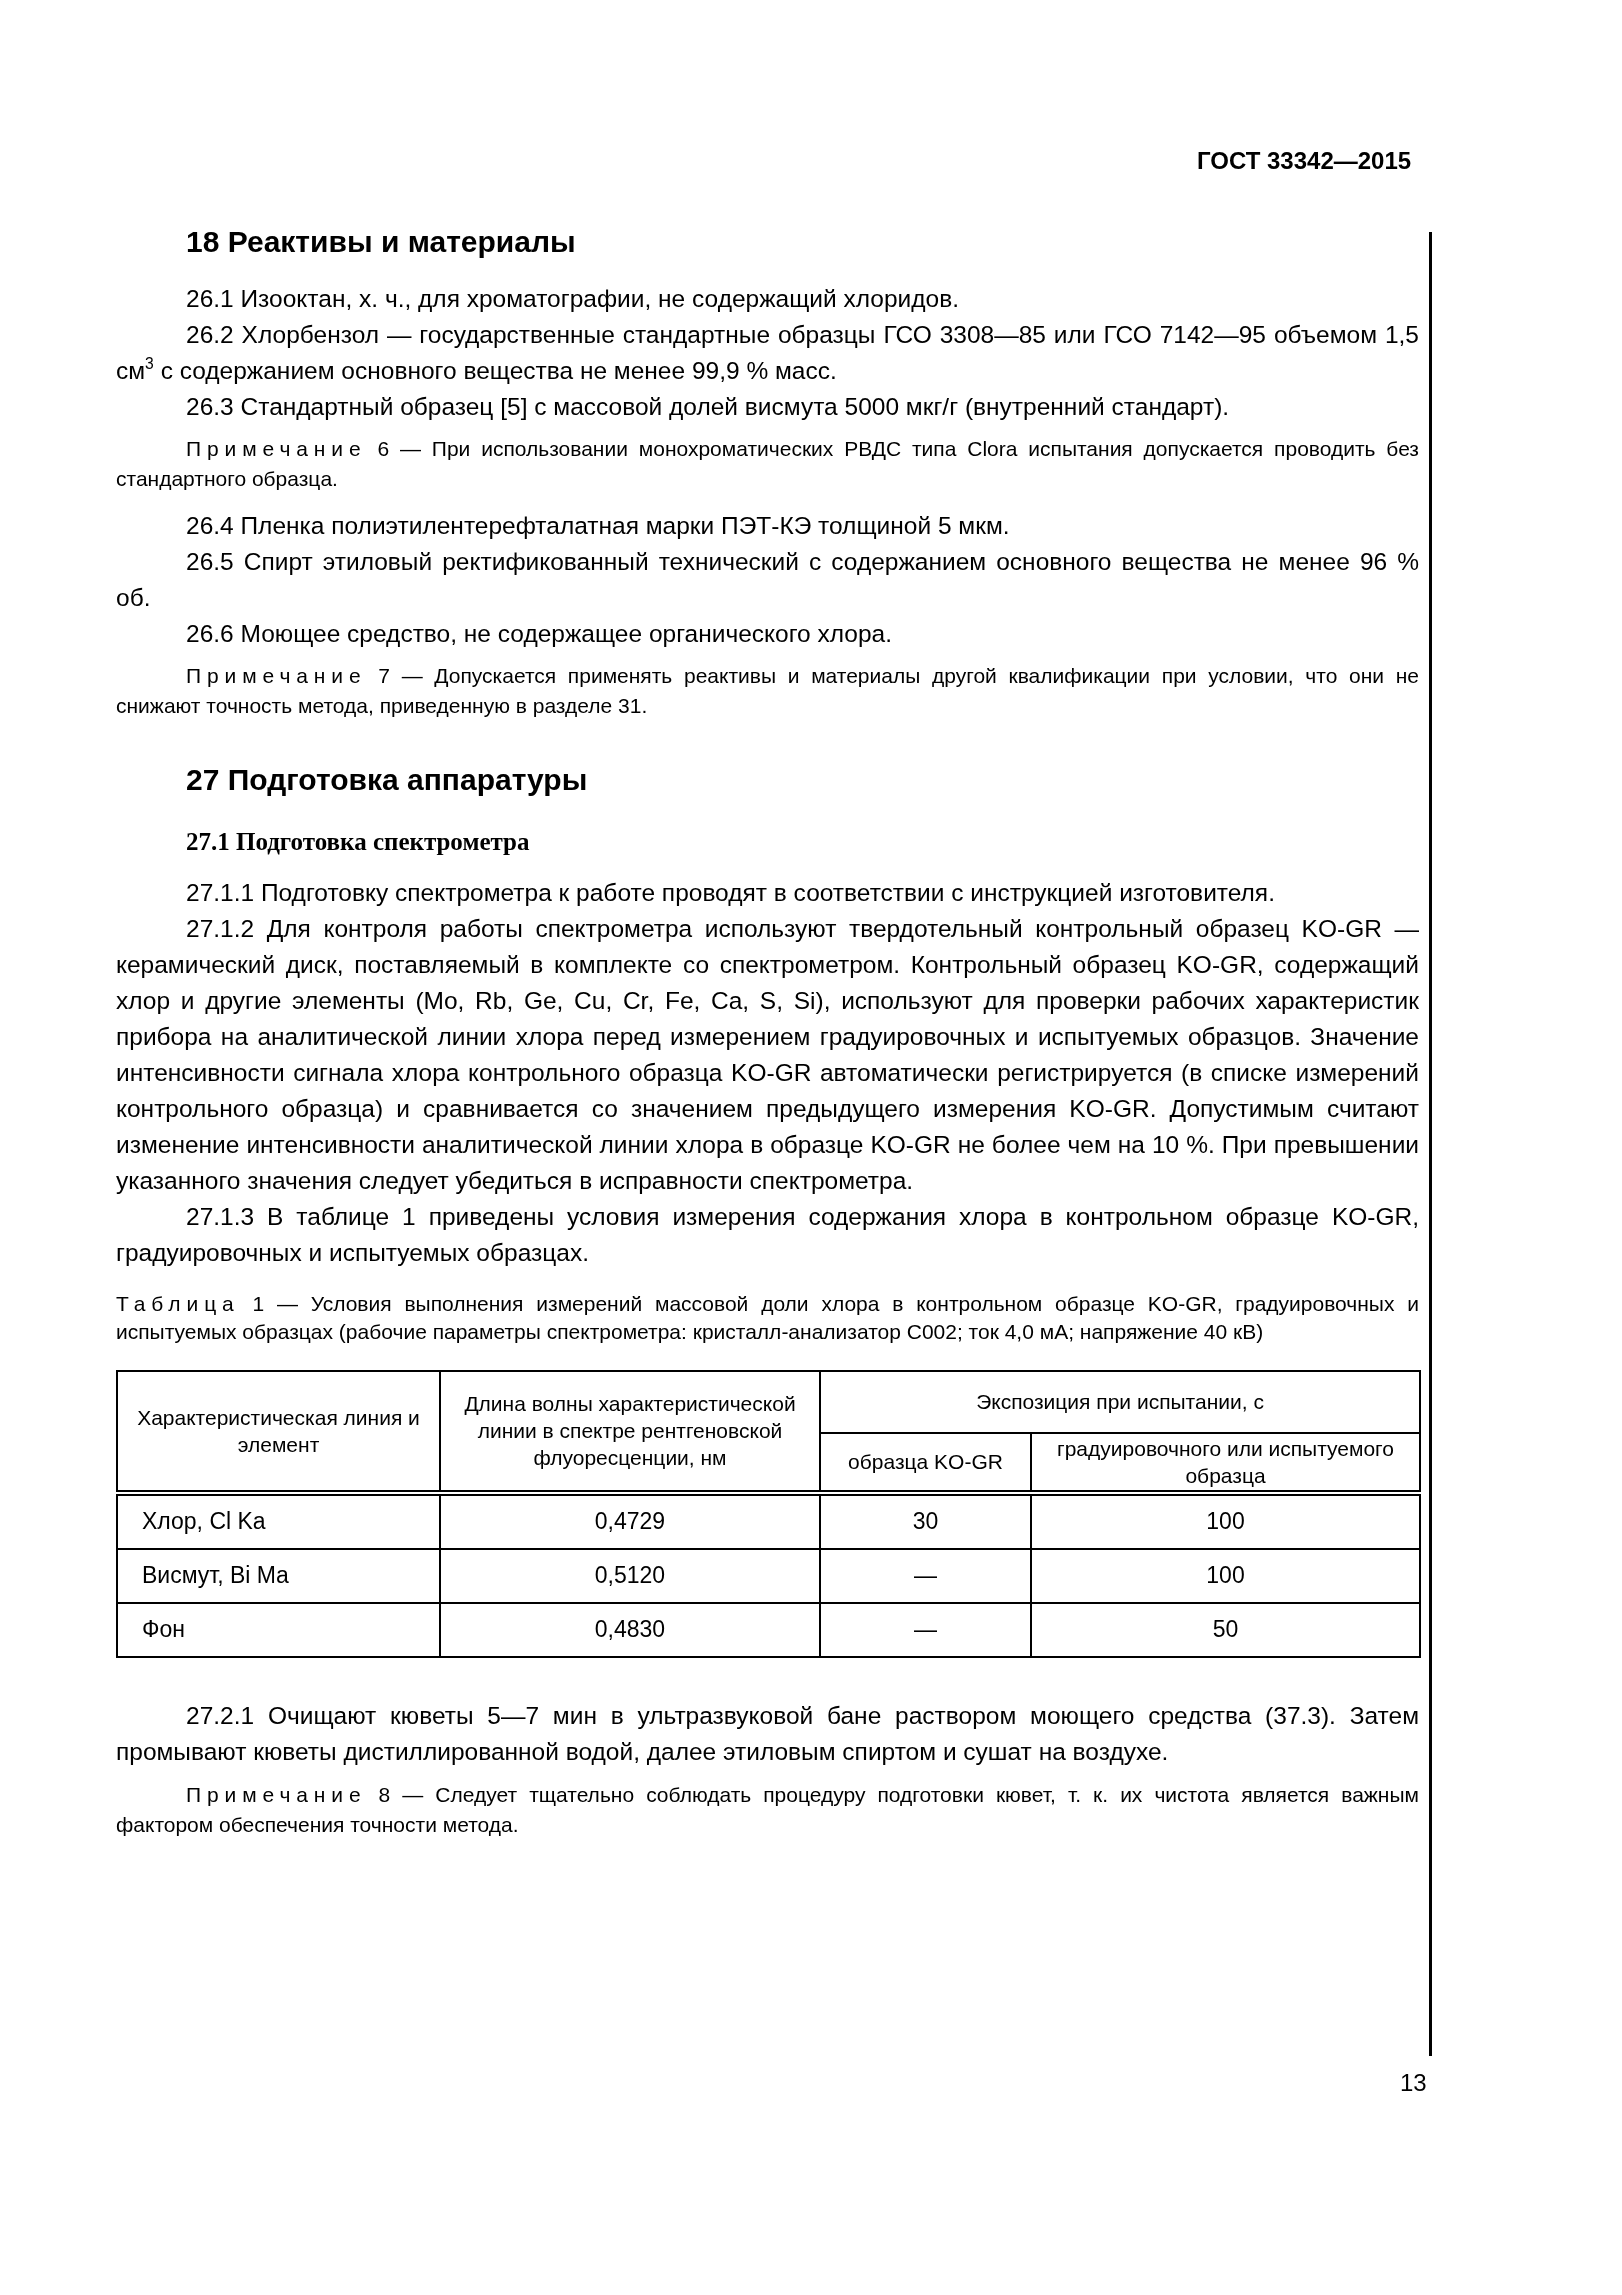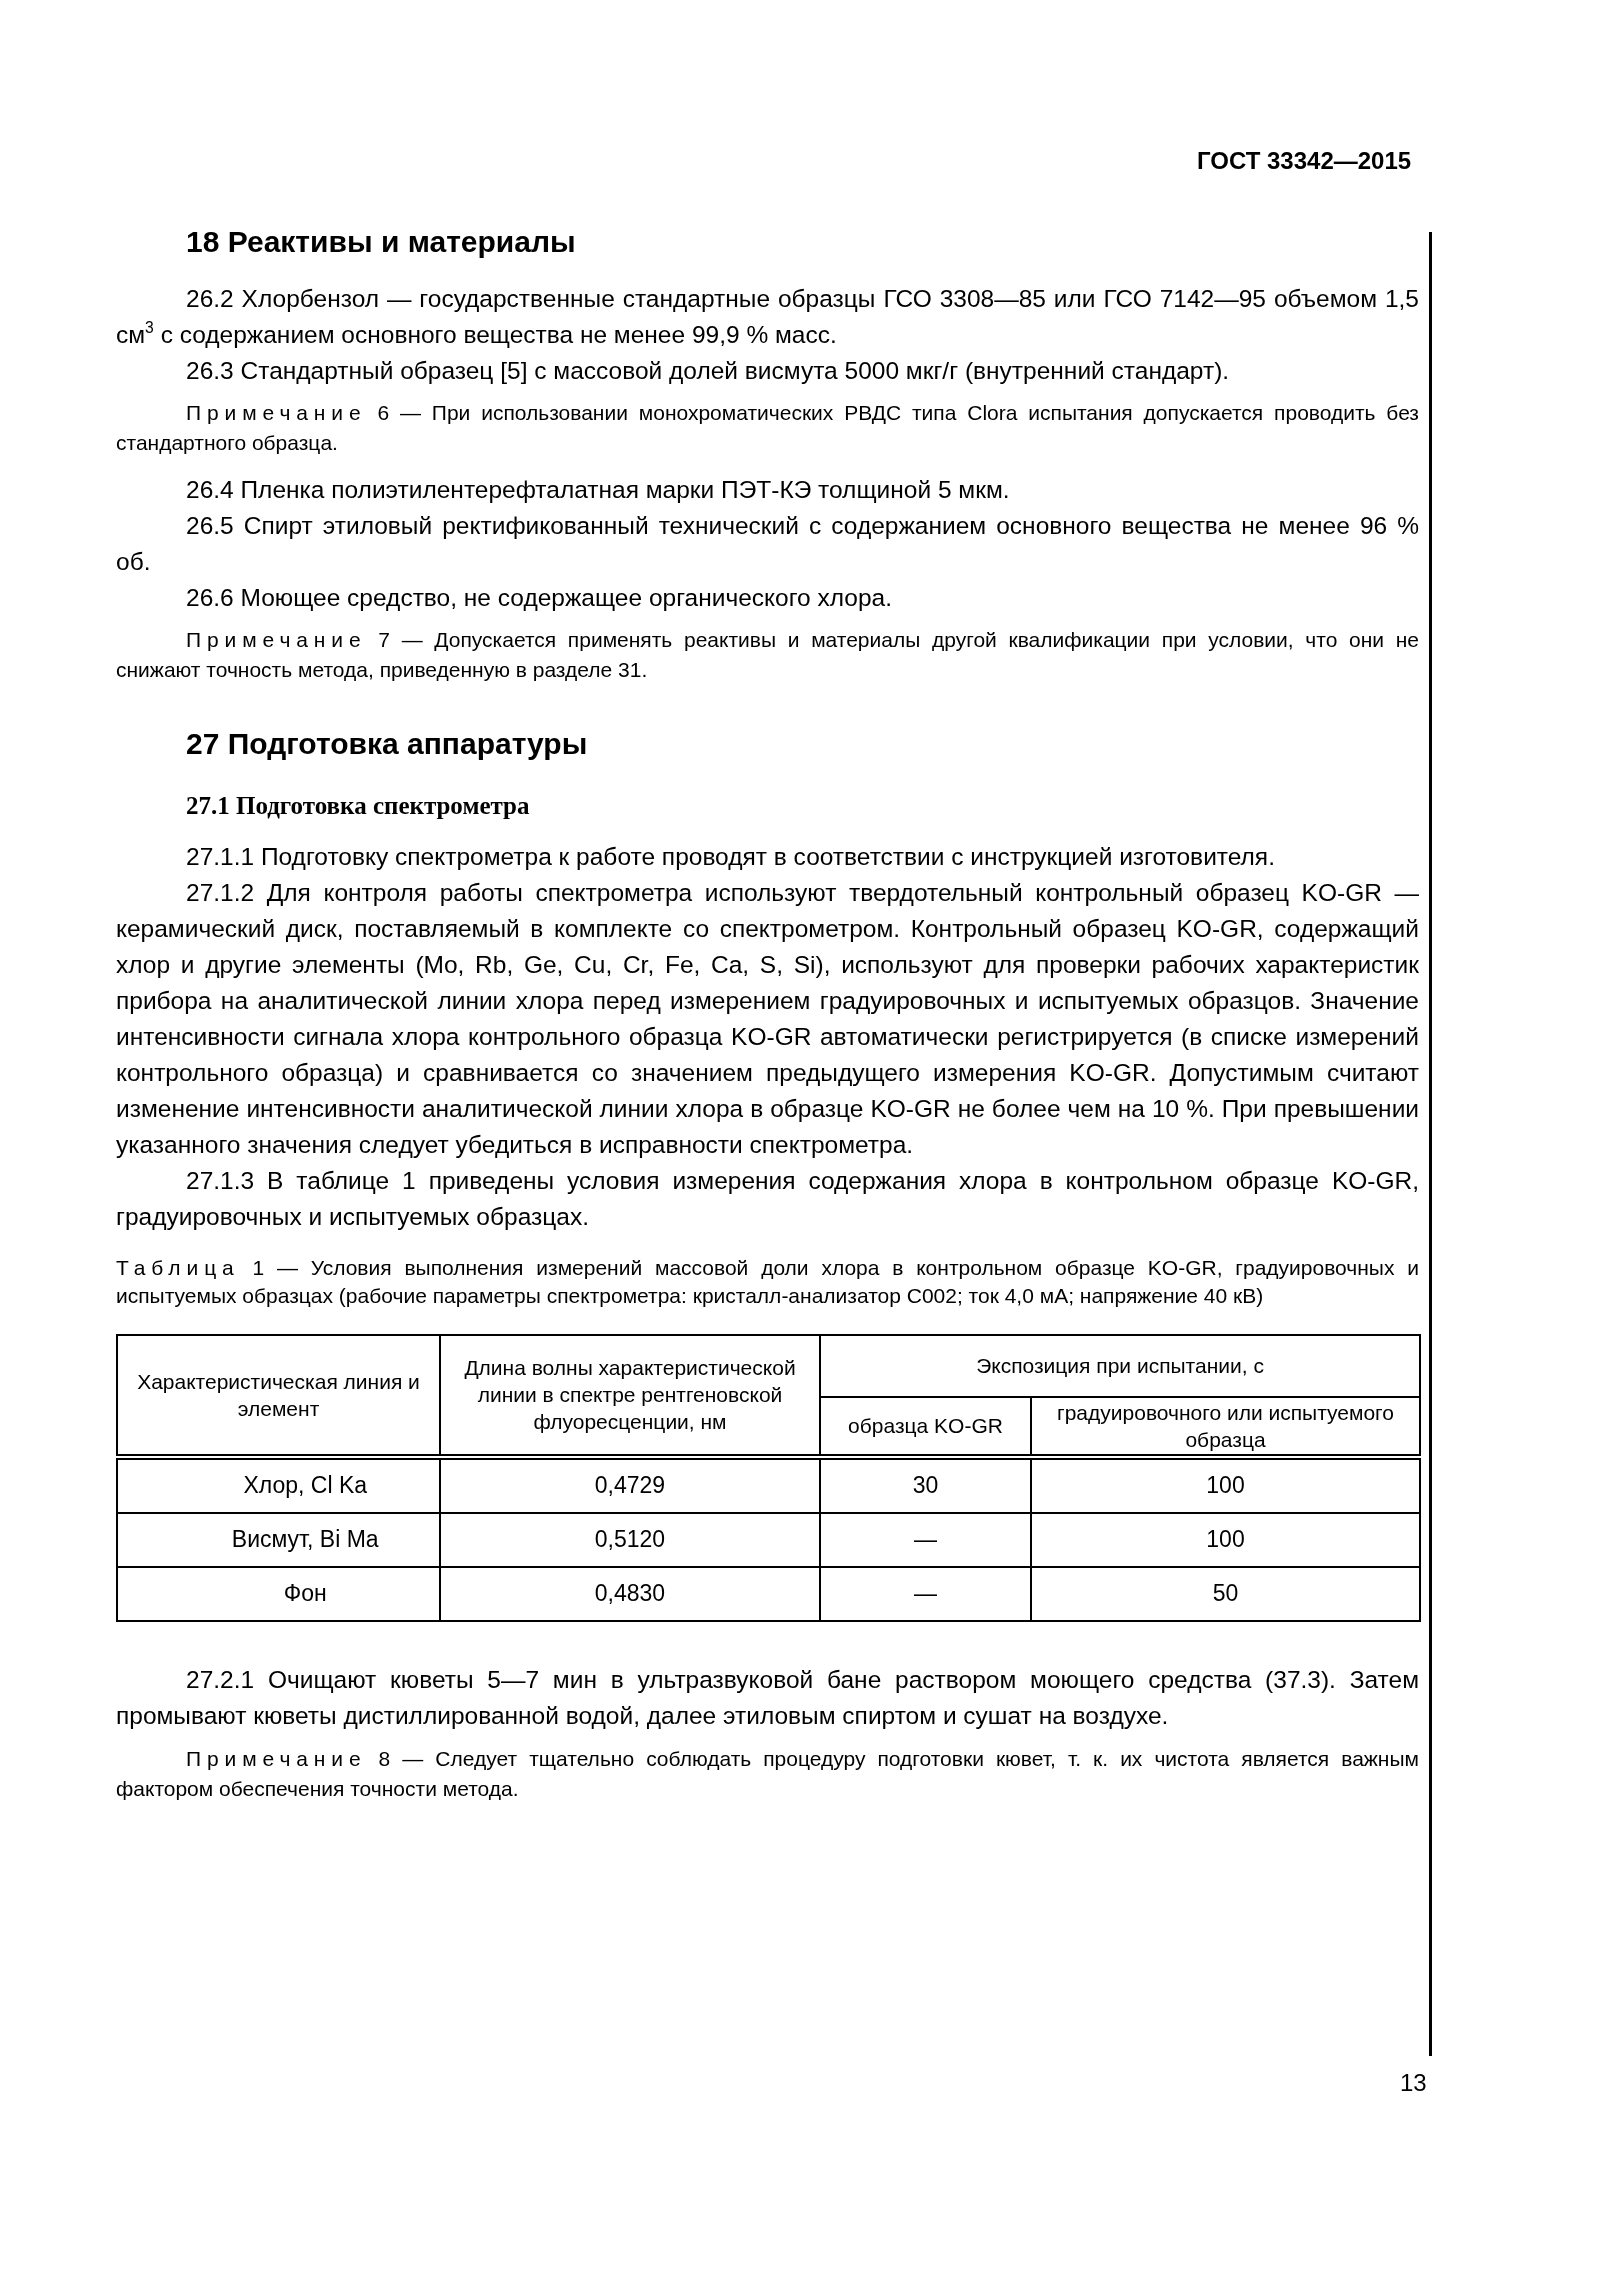--- a/index.html
+++ b/index.html
@@ -21,32 +21,33 @@
   sup { font-size: 15.7px; line-height: 0; vertical-align: 10.5px; }
 
   table.cond { border-collapse: collapse; width: 1303px; margin-top: 23.6px; table-layout: fixed; }
   table.cond th, table.cond td { border: 2px solid #000; font-weight: normal; text-align: center;
        font-size: 21px; line-height: 27px; padding: 0 6.5px; }
   table.cond th { vertical-align: middle; }
   table.cond thead tr.top th { height: 60px; }
   table.cond thead tr.sub th { height: 56px; }
   table.cond thead tr.sub th, table.cond thead tr.top th.rs { border-bottom: 6.5px double #000; }
   table.cond tbody td { height: 52px; font-size: 23px; }
-  table.cond tbody td.first { text-align: center; padding-left: 60px; }
+  table.cond tbody td.first { text-align: left; padding-left: 24px; }
 </style>
 </head>
 <body>
 
 <div class="page">
   <div class="doc-code">ГОСТ 33342—2015</div>
   <div class="vbar"></div>
 
   <div class="content">
     <h1 class="h1" style="margin-top:0;">18  Реактивы и материалы</h1>
     <div style="height:19.6px"></div>
+    <p class="p">26.1  Изооктан, х. ч., для хроматографии, не содержащий хлоридов.</p>
     <p class="p"><span>26.2  Хлорбензол — государственные стандартные образцы ГСО 3308—85 или ГСО 7142—95 объемом 1,5 см</span><sup>3</sup><span> с содержанием основного вещества не менее  99,9 % масс.</span></p>
     <p class="p">26.3  Стандартный образец [5] с массовой долей висмута 5000 мкг/г (внутренний стандарт).</p>
     <div style="height:9.2px"></div>
     <p class="note"><span class="label">Примечание</span><span> 6 — При использовании монохроматических РВДС типа Clora испытания допускается проводить без стандартного образца.</span></p>
     <div style="height:14.4px"></div>
     <p class="p">26.4  Пленка полиэтилентерефталатная марки ПЭТ-КЭ толщиной 5 мкм.</p>
     <p class="p">26.5  Спирт этиловый ректификованный технический с содержанием основного вещества не менее 96 % об.</p>
     <p class="p">26.6  Моющее средство, не содержащее органического хлора.</p>
     <div style="height:9.2px"></div>
     <p class="note"><span class="label">Примечание</span><span> 7 — Допускается применять реактивы и материалы другой квалификации при условии, что они не снижают точность метода, приведенную в разделе 31.</span></p>

